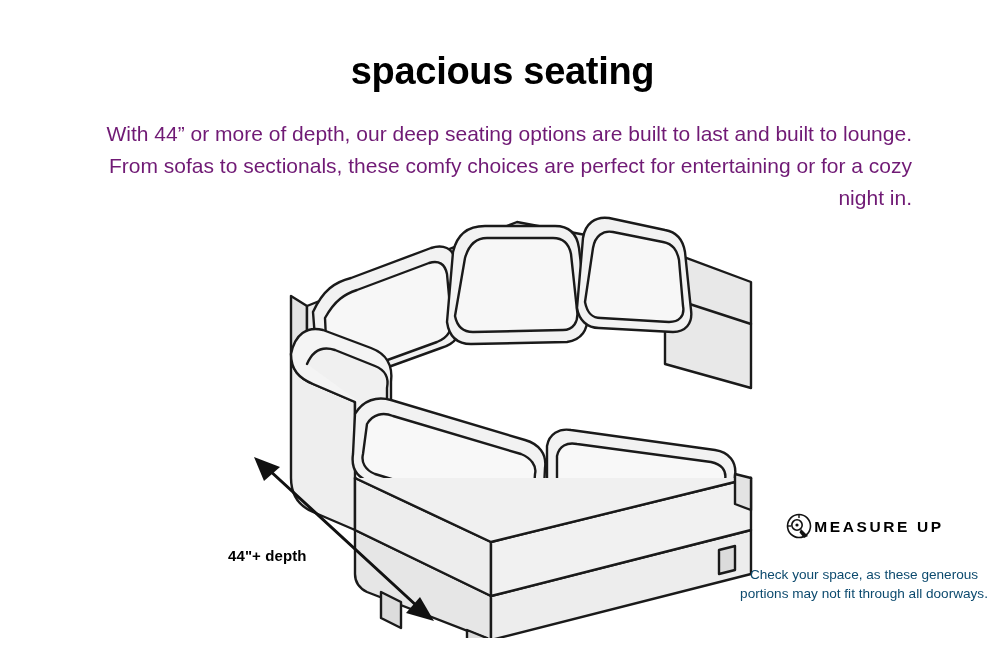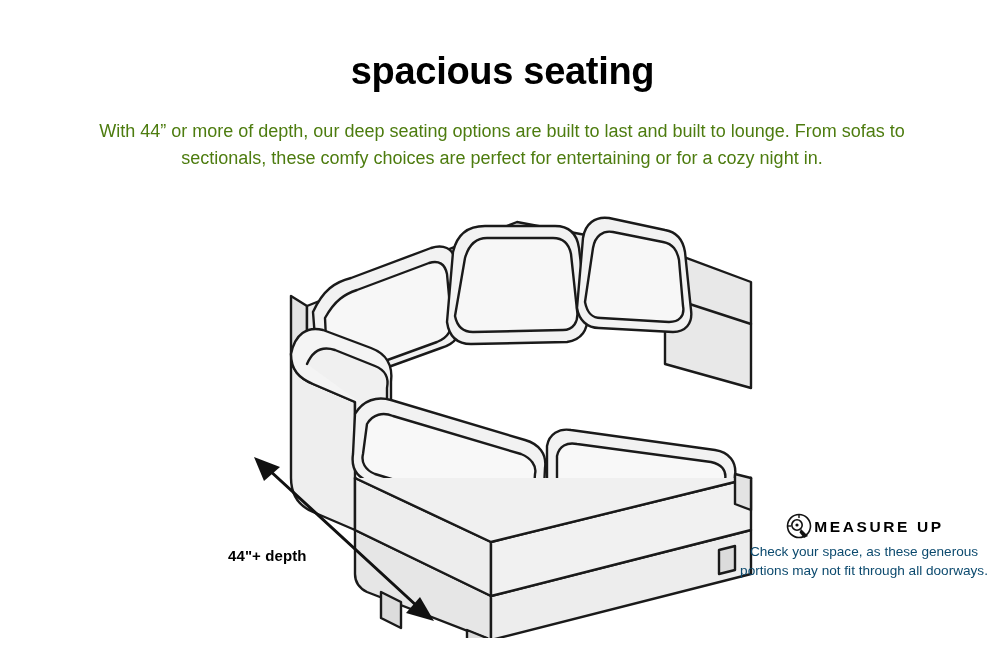--- a/index.html
+++ b/index.html
@@ -28,24 +28,24 @@
     font-size: 38px;
     font-weight: bold;
     letter-spacing: -0.3px;
     color: #000000;
   }
   .subcopy {
     position: absolute;
     top: 118px;
     left: 92px;
     width: 820px;
-    text-align: center;
-    font-size: 18px;
+    text-align: right;
+    font-size: 21px;
     line-height: 1.52;
-    color: #4d7c0f;
+    color: #701a75;
   }
   .illustration {
     position: absolute;
     top: 178px;
     left: 195px;
     width: 620px;
     height: 460px;
   }
   .depth-label {
     position: absolute;
@@ -61,21 +61,21 @@
     left: 740px;
     top: 512px;
     width: 248px;
     text-align: center;
   }
   .measure-head {
     display: flex;
     align-items: center;
     justify-content: center;
     gap: 0;
-    margin-bottom: 1px;
+    margin-bottom: 24px;
   }
   .measure-title {
     font-size: 15.5px;
     font-weight: bold;
     letter-spacing: 2.6px;
     color: #000000;
   }
   .measure-body {
     font-size: 13.6px;
     line-height: 1.38;

